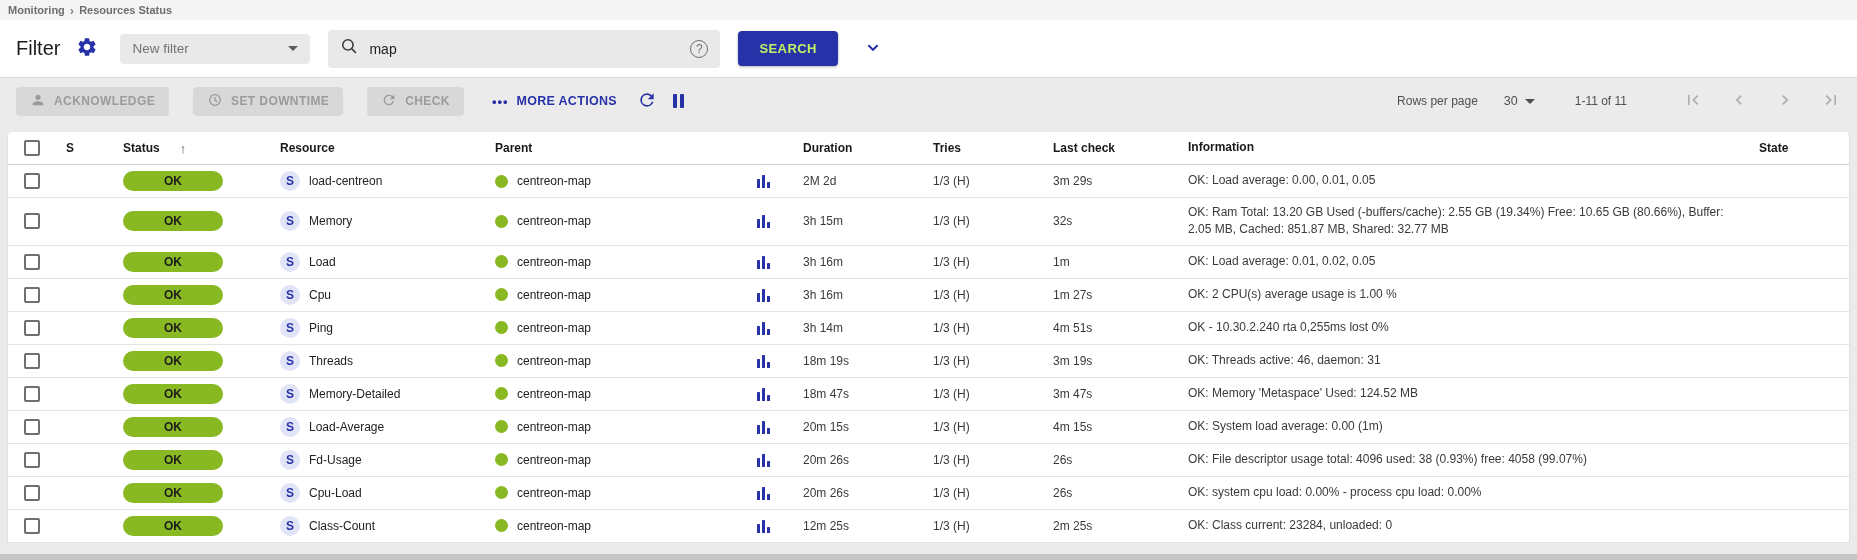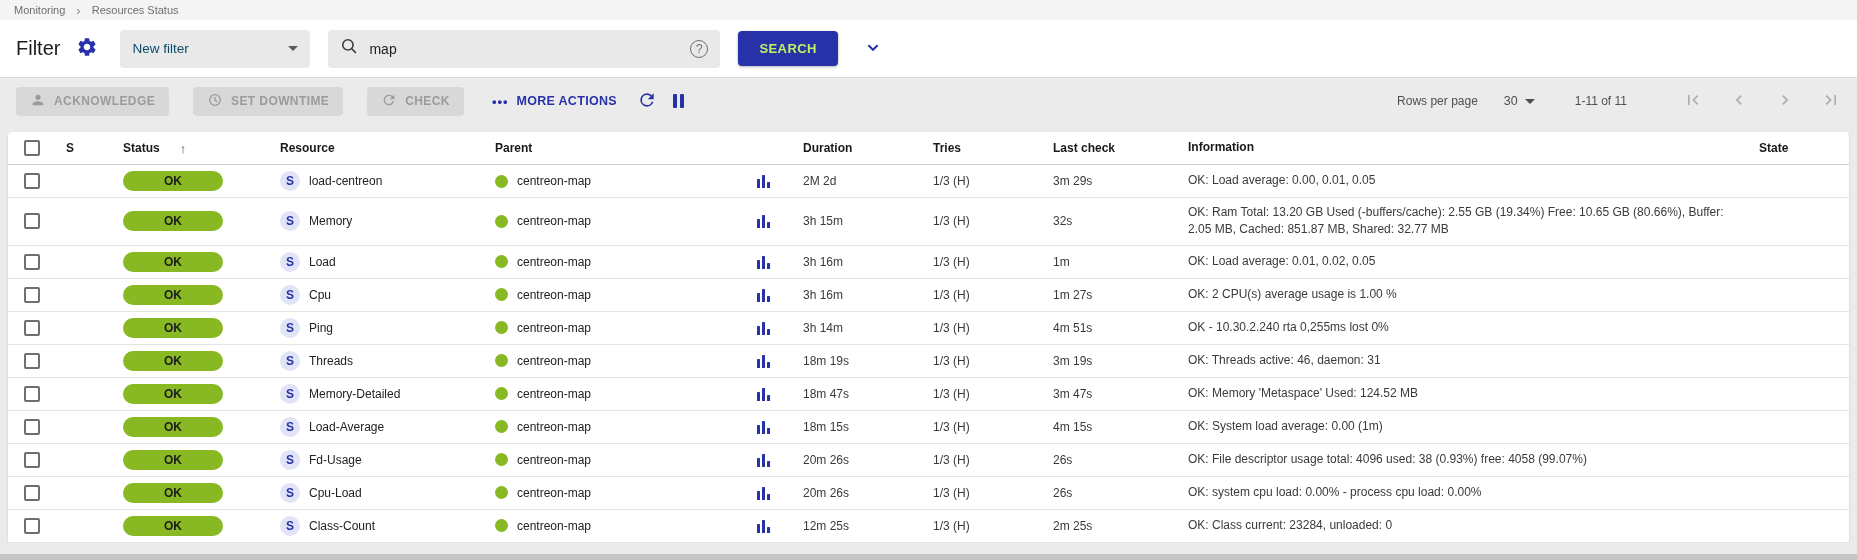--- a/index.html
+++ b/index.html
@@ -1,31 +1,31 @@
 <!DOCTYPE html>
 <html><head>
 <meta charset="utf-8">
 <style>
   * { margin:0; padding:0; box-sizing:border-box; }
   html,body { width:1857px; height:560px; overflow:hidden;
     font-family:"Liberation Sans","DejaVu Sans",sans-serif; background:#ebebeb; }
 
   
   .breadcrumb-bar { height:20px; background:#f4f4f4; display:flex; align-items:center;
-    padding-left:14px; gap:11px; font-size:11px; color:#6e6e6e; }
+    padding-left:8px; gap:5px; font-size:11px; color:#6e6e6e;font-weight:bold; }
   .crumb { cursor:pointer; }
   .crumb-sep { color:#8a8a8a; font-size:13px; line-height:1; }
 
   
   .filter-row { height:57px; background:#ffffff; display:flex; align-items:center; padding-left:16px; }
   .filter-title { font-size:20px; color:#1c1c1c; }
   .icon-btn { border:none; background:transparent; display:flex; align-items:center; cursor:pointer; padding:0; }
   .gear-btn { margin-left:16px; }
-  .filter-select { margin-left:22px; width:190px; height:38px; background:#e9e9e9; border-radius:4px;
-    display:flex; align-items:center; padding:0 12px; font-size:13.5px; color:#0c4a6e; cursor:pointer; }
+  .filter-select { margin-left:22px; width:190px; height:30px; background:#e9e9e9; border-radius:4px;
+    display:flex; align-items:center; padding:0 12px; font-size:13.5px; color:#737373; cursor:pointer; }
   .tri-down { width:0; height:0; border-left:5px solid transparent; border-right:5px solid transparent;
     border-top:5px solid #5c5c5c; margin-left:auto; }
   .search-box { margin-left:18px; width:392px; height:38px; background:#e9e9e9; border-radius:4px;
     display:flex; align-items:center; padding:0 12px; }
   .search-box input { flex:1; border:none; background:transparent; outline:none; font-size:14px;
     color:#1f1f1f; margin-left:10px; font-family:inherit; }
   .help-circle { width:18px; height:18px; border:1.6px solid #6f6f6f; border-radius:50%;
     color:#6f6f6f; font-size:12px; display:flex; align-items:center; justify-content:center; cursor:pointer; flex:0 0 auto; }
   .search-btn { margin-left:18px; background:#2832a8; color:#bef264; border:none; border-radius:4px;
     font-size:13px; font-weight:700; letter-spacing:.4px; padding:10px 21px; cursor:pointer;
@@ -449,21 +449,21 @@
       <span class="parent-dot"></span>
       <span class="res-name">centreon-map</span>
     </div>
     <div class="cell c-graph">
       <span class="graph-icon">
               <span class="gb1"></span>
               <span class="gb2"></span>
               <span class="gb3"></span>
             </span>
     </div>
-    <div class="cell c-duration">18m 15s</div>
+    <div class="cell c-duration">20m 15s</div>
     <div class="cell c-tries">1/3 (H)</div>
     <div class="cell c-lastcheck">4m 15s</div>
     <div class="cell c-info">OK: System load average: 0.00 (1m)</div>
     <div class="cell c-state"></div>
   </div>
 
   <div class="row">
     <div class="cell c-check">
       <span class="checkbox"></span>
     </div>

